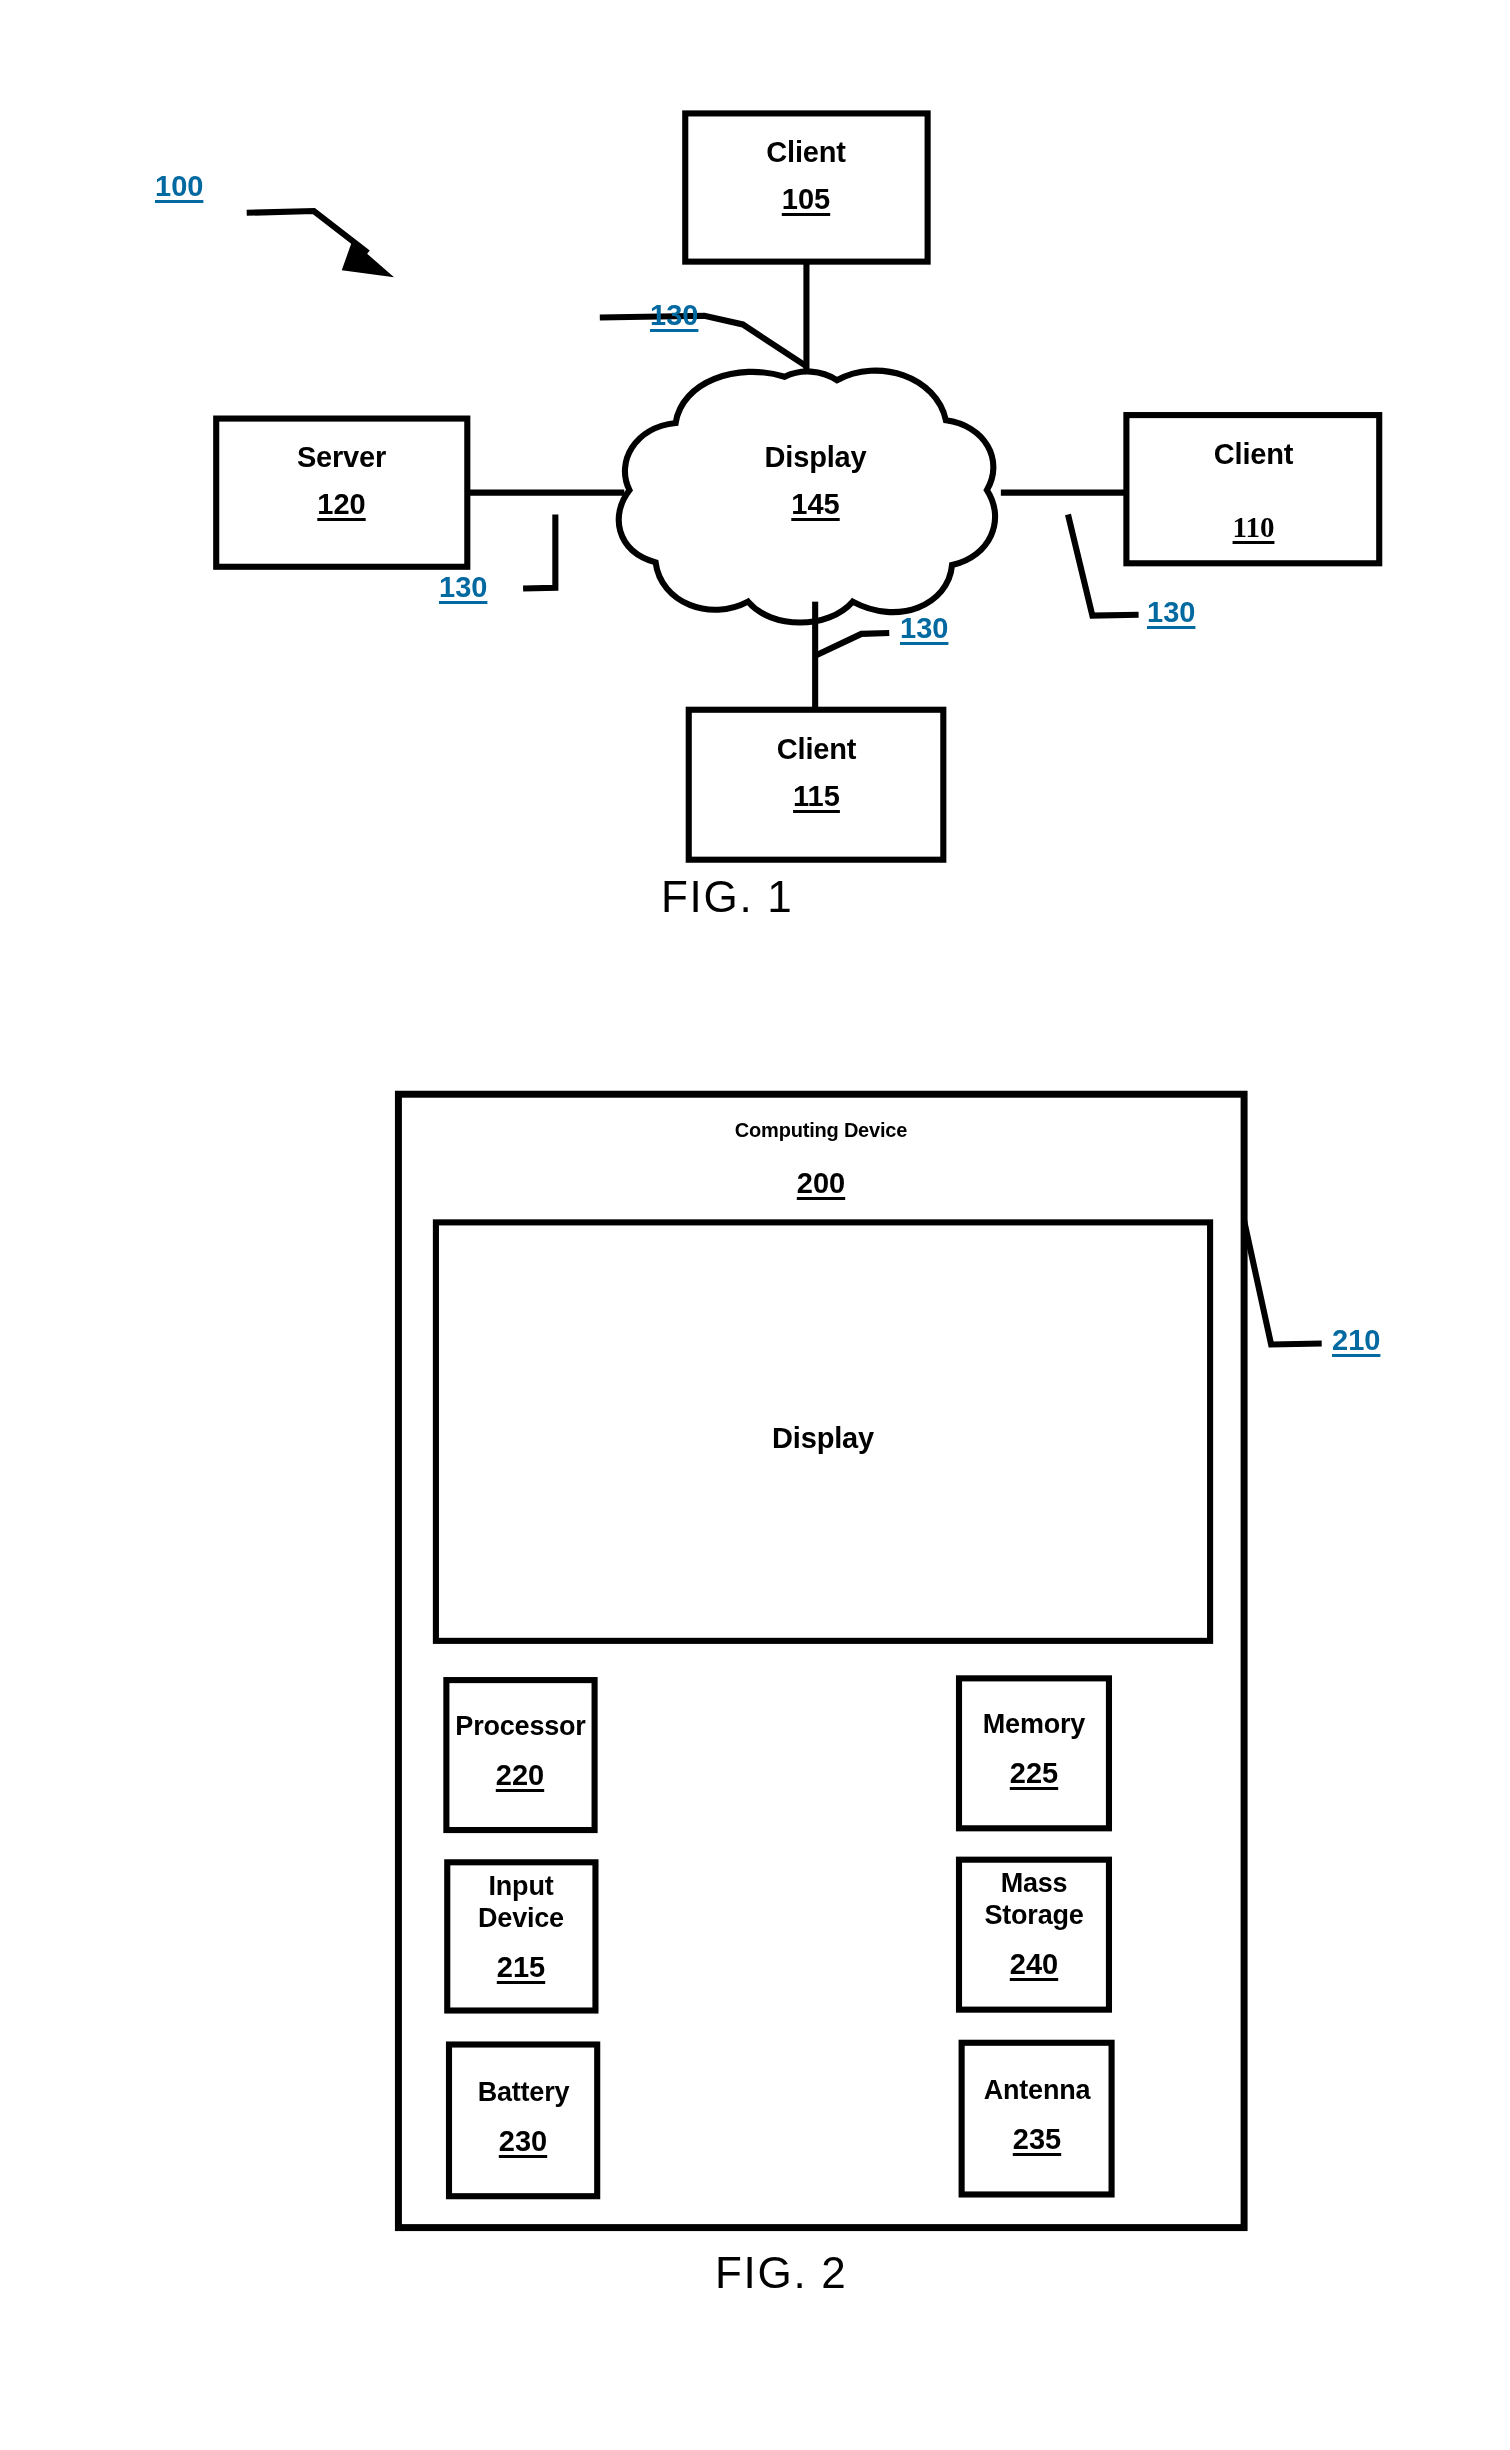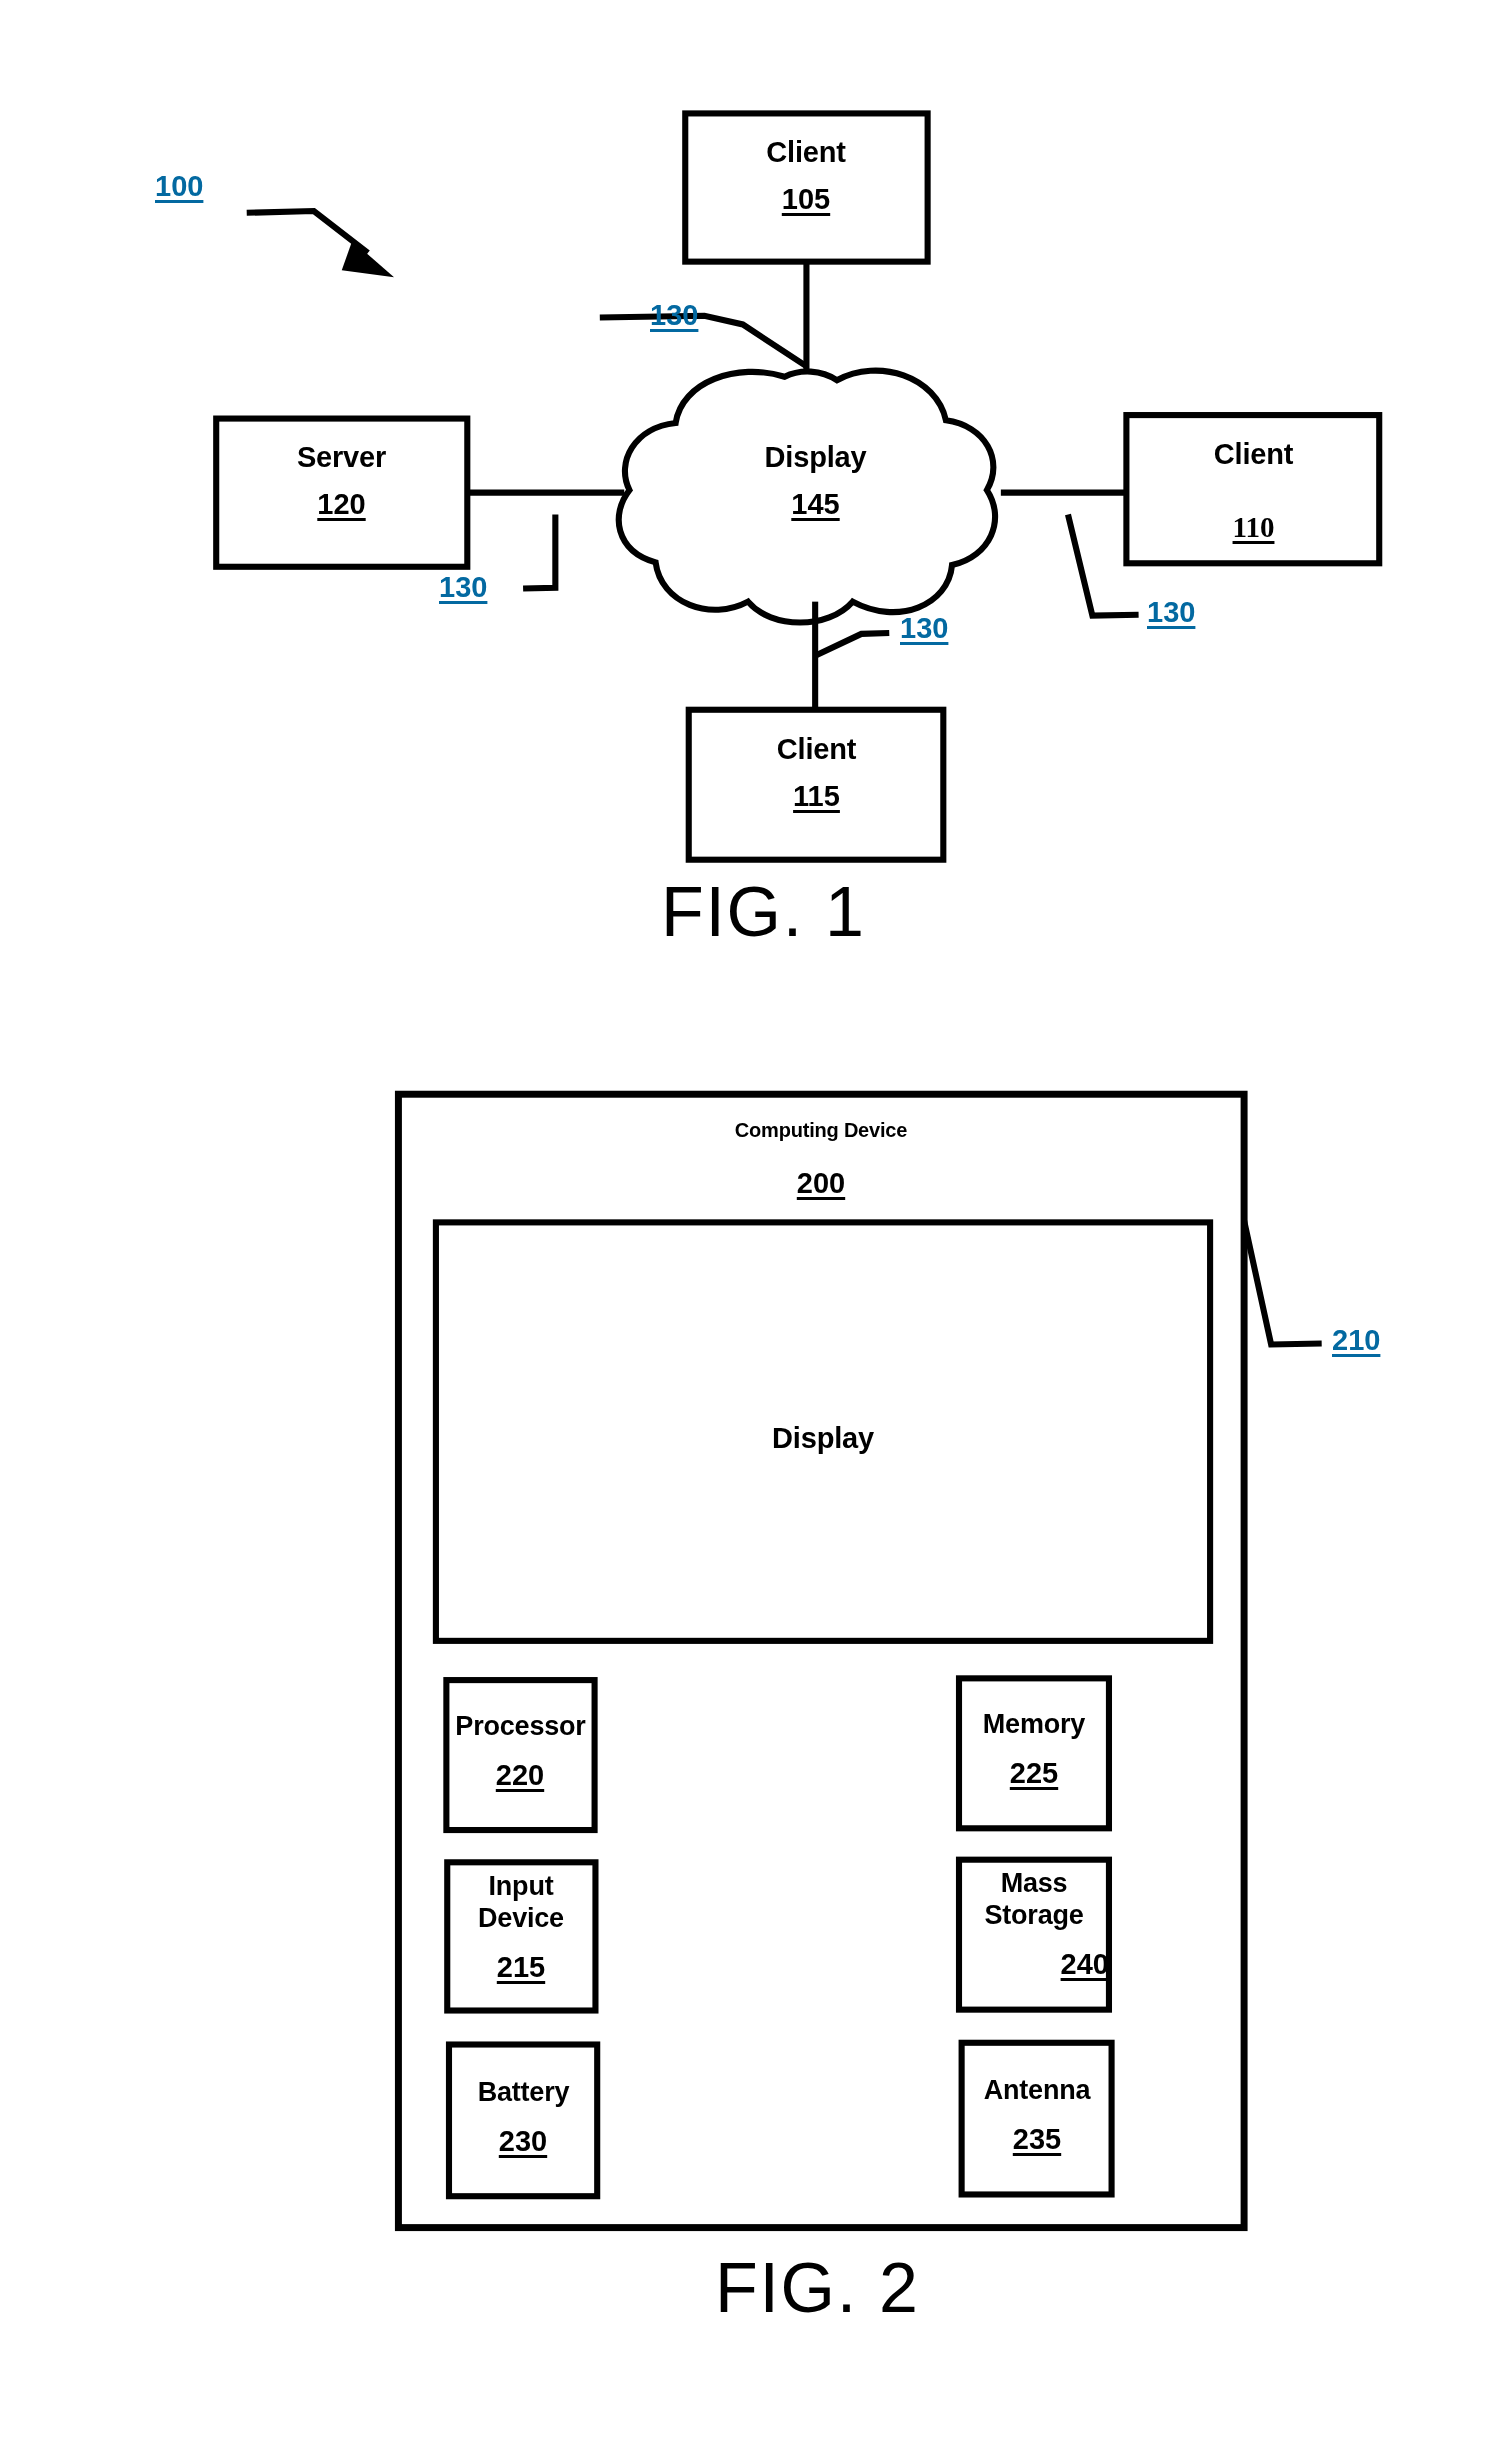--- a/index.html
+++ b/index.html
@@ -56,21 +56,21 @@
     font-size: 29px;
     text-decoration: underline;
     text-underline-offset: 3.5px;
     text-decoration-thickness: 2.6px;
     color: #0369a1;
   }
   .fig-caption {
     position: absolute;
     font-family: "Liberation Sans", sans-serif;
     font-weight: normal;
-    font-size: 70px;
+    font-size: 44px;
     letter-spacing: 1.7px;
     color: #000;
     white-space: nowrap;
   }
 </style>
 </head>
 <body>
 
 <div id="page-root">
 
@@ -175,21 +175,21 @@
 
   <div class="node-text node-label" style="left:952px; top:1709px; width:164px; font-size:27px;">Memory</div>
   <div class="node-text node-num" style="left:959px; top:1756px; width:150px;">225</div>
 
   <div class="node-text node-label" style="left:440px; top:1871px; width:162px; font-size:27px;">Input
 Device</div>
   <div class="node-text node-num" style="left:447px; top:1950px; width:148px;">215</div>
 
   <div class="node-text node-label" style="left:952px; top:1868px; width:164px; font-size:27px;">Mass
 Storage</div>
-  <div class="node-text node-num" style="left:959px; top:1947px; width:150px;text-align:right;">240</div>
+  <div class="node-text node-num" style="left:959px; top:1947px; width:150px;">240</div>
 
   <div class="node-text node-label" style="left:438px; top:2077px; width:171px; font-size:27px;">Battery</div>
   <div class="node-text node-num" style="left:449px; top:2124px; width:148px;">230</div>
 
   <div class="node-text node-label" style="left:955px; top:2075px; width:164px; font-size:27px;">Antenna</div>
   <div class="node-text node-num" style="left:962px; top:2122px; width:150px;">235</div>
 
   <div class="fig-caption" style="left:715px; top:2248px;">FIG. 2</div>
 
 </div>

